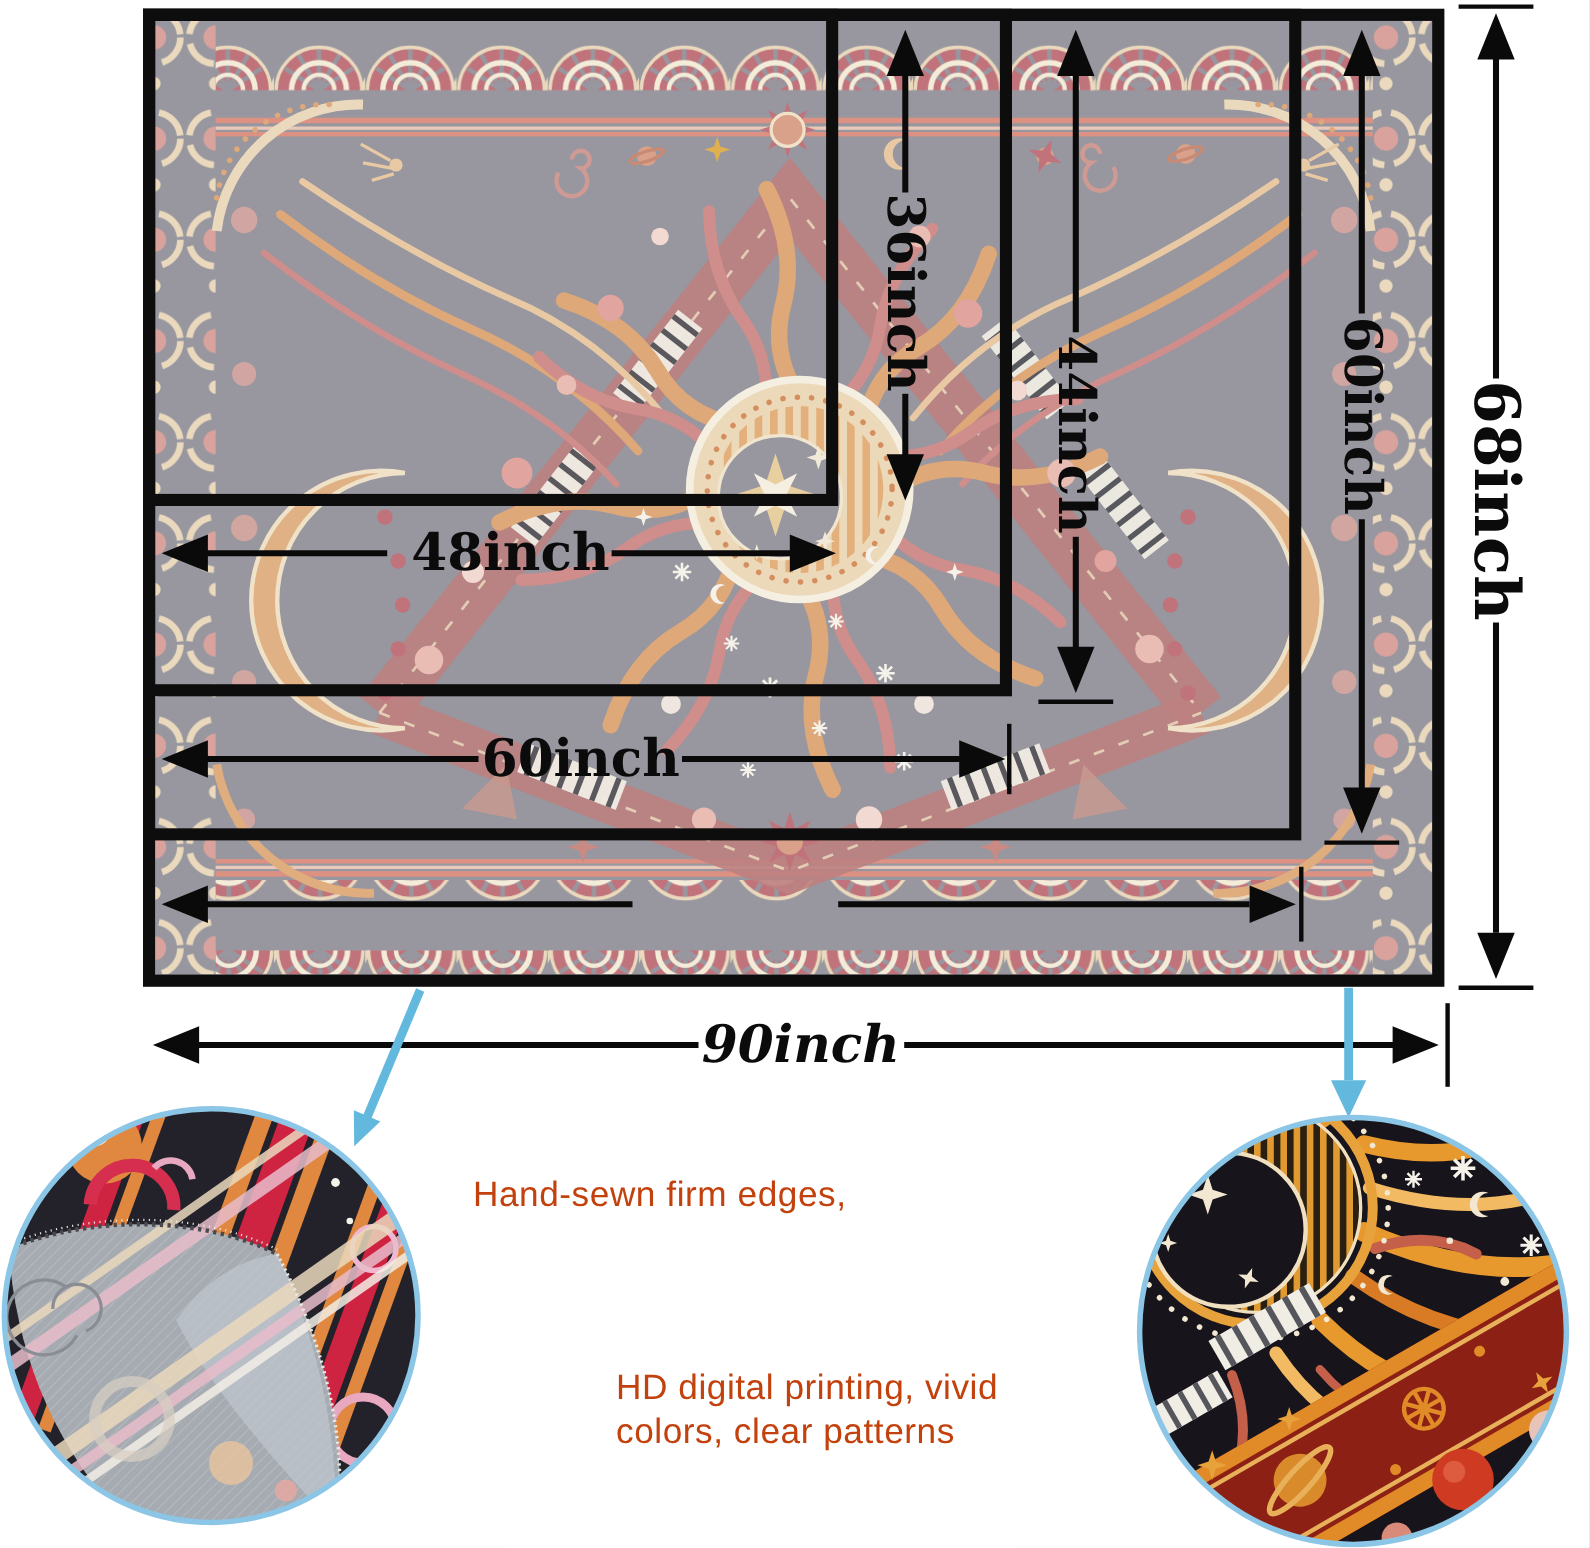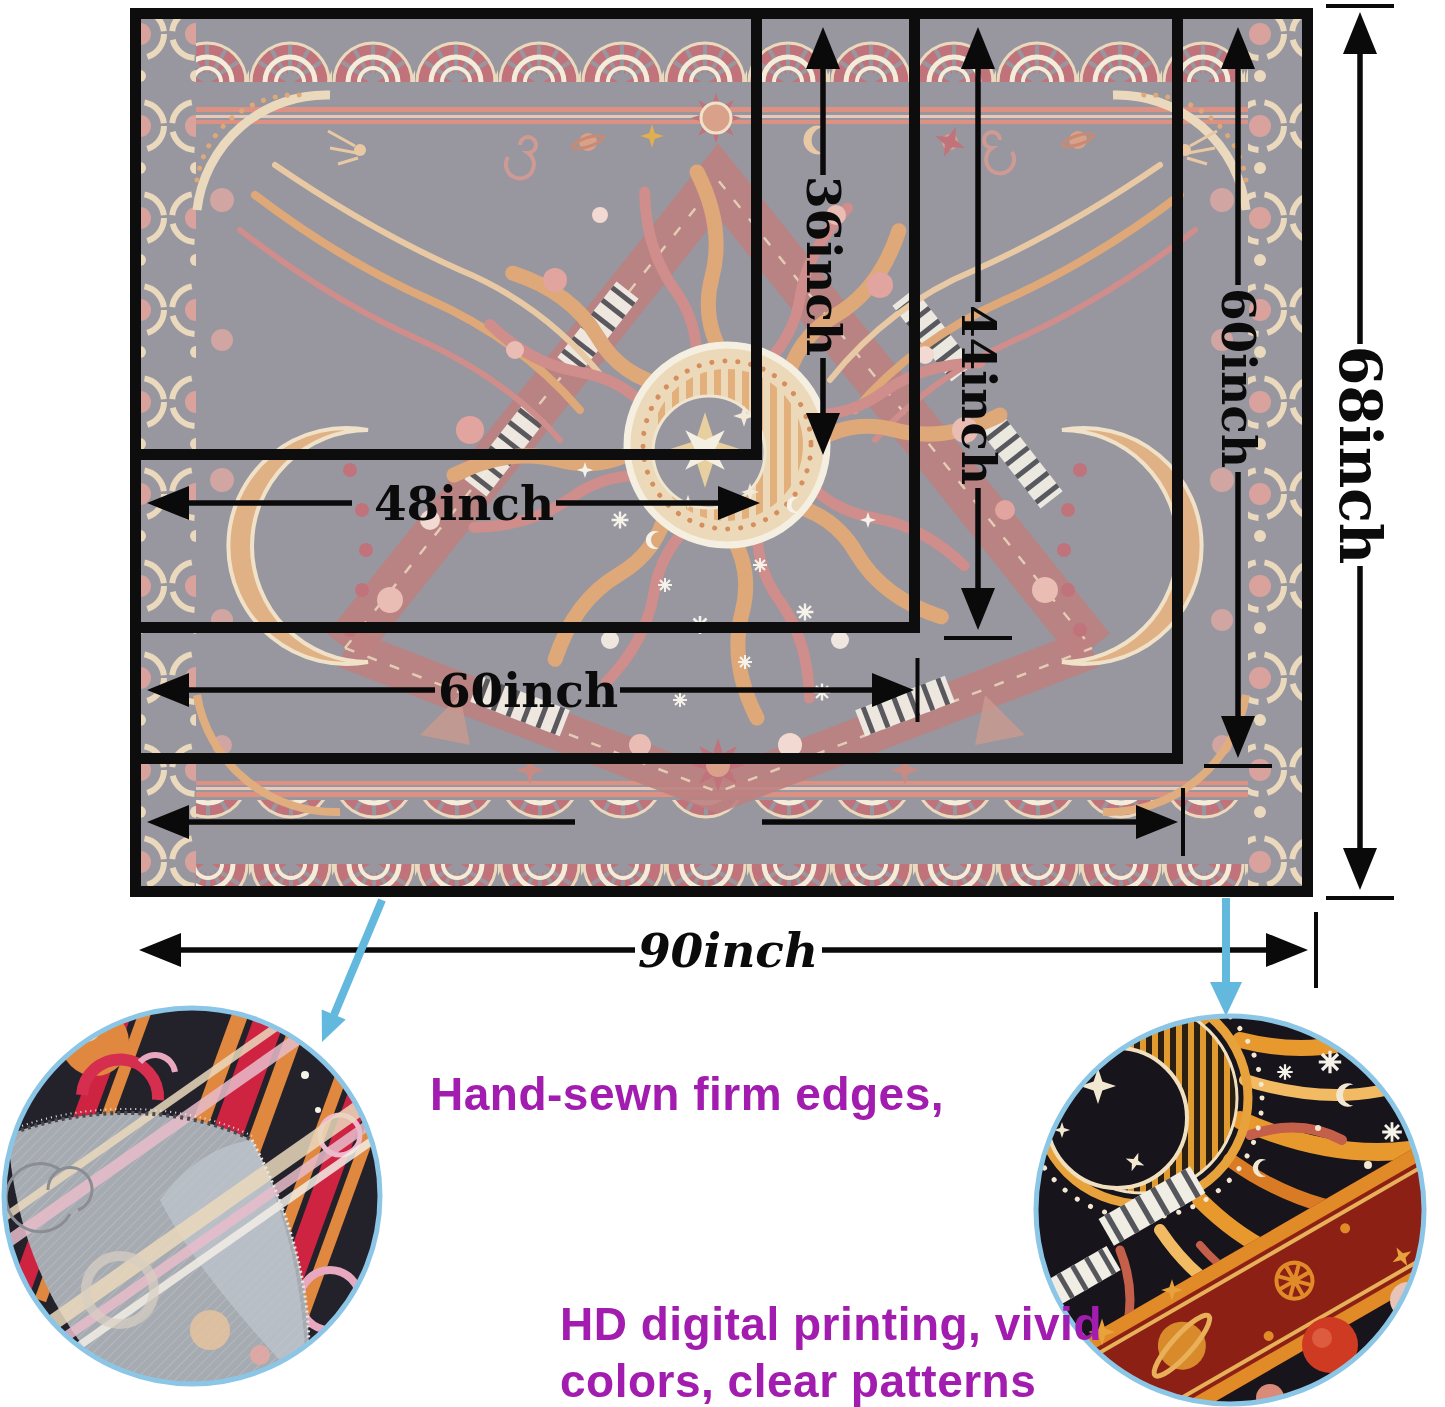--- a/index.html
+++ b/index.html
@@ -5,22 +5,22 @@
   html,body{margin:0;padding:0;background:#ffffff;}
   #canvas{position:relative;width:1445px;height:1407px;background:#ffffff;overflow:hidden;
           font-family:"Liberation Sans",sans-serif;}
   #art{position:absolute;left:0;top:0;}
   .dim-label{position:absolute;transform:translate(-50%,-50%);
              font-family:"DejaVu Serif",serif;font-weight:700;font-size:47px;
              color:#0b0b0b;white-space:nowrap;line-height:1;}
   .dim-label.vert{transform:translate(-50%,-50%) rotate(90deg);}
   .dim-label.big{font-size:57px;}
   .feature-text{position:absolute;font-family:"Liberation Sans",sans-serif;
-                font-size:46px;line-height:1.24;color:#a21caf;letter-spacing:.5px;
-                white-space:nowrap;font-weight:bold;}
+                font-size:32px;line-height:1.24;color:#c2410c;letter-spacing:.5px;
+                white-space:nowrap;}
 </style>
 </head>
 <body>
 
 <div id="canvas">
 
 <svg id="art" width="1445" height="1407" viewBox="0 0 1445 1407">
   <defs>
 
     <g id="fan">
@@ -477,18 +477,18 @@
   <div class="dim-label" style="left:528px;top:690px;">60inch</div>
   <div class="dim-label" style="left:728px;top:950px;font-style:italic;">90inch</div>
   <div class="dim-label vert" style="left:823px;top:266px;">36inch</div>
   <div class="dim-label vert" style="left:978px;top:395px;">44inch</div>
   <div class="dim-label vert" style="left:1238px;top:378px;">60inch</div>
   <div class="dim-label vert big" style="left:1360px;top:455px;">68inch</div>
 
   <div class="feature-text" style="left:430px;top:1066px;">
     <div>Hand-sewn firm edges,</div>
   </div>
-  <div class="feature-text" style="left:560px;top:1296px;">
+  <div class="feature-text" style="left:560px;top:1242px;">
     <div>HD digital printing, vivid</div>
     <div>colors, clear patterns</div>
   </div>
 
 </div>
 
 </body></html>

